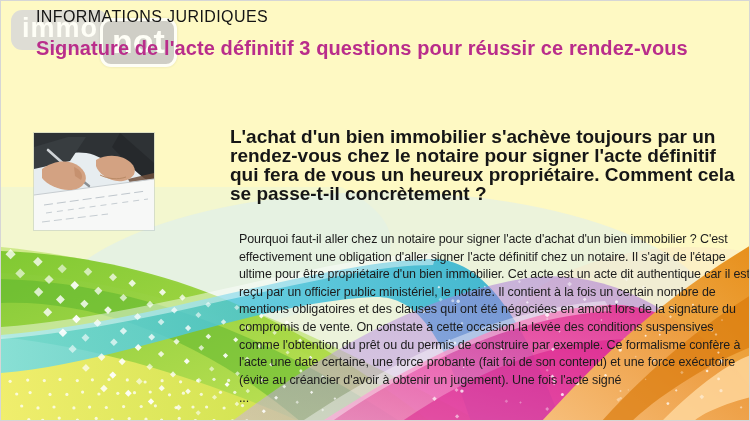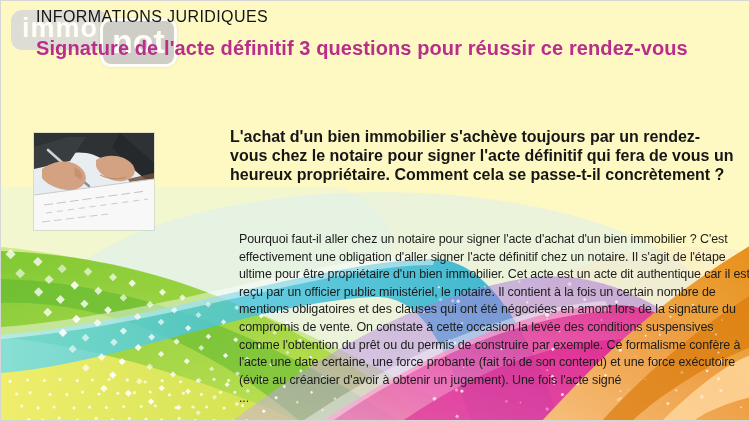--- a/index.html
+++ b/index.html
@@ -28,21 +28,21 @@
   .title{
     position:absolute;left:35px;top:36px;z-index:2;
     font-size:20px;font-weight:700;color:#b92d8b;letter-spacing:.1px;
   }
   .photo{
     position:absolute;left:33px;top:132px;width:120px;height:97px;z-index:2;
     box-shadow:0 0 0 1px rgba(160,175,185,.35);
   }
   .intro{
     position:absolute;left:229px;top:126px;width:507px;z-index:2;
-    font-size:16px;font-weight:bold;line-height:19px;color:#161616;
+    font-size:19px;font-weight:bold;line-height:19px;color:#161616;
   }
   .body-text{
     position:absolute;left:229px;top:230px;width:512px;z-index:2;
     font-size:12.5px;line-height:17.6px;letter-spacing:-0.1px;color:#1c1c1c;margin-left:9px;
   }
   .body-text .ellipsis{margin-top:1px;}
 </style>
 </head>
 <body>
 

